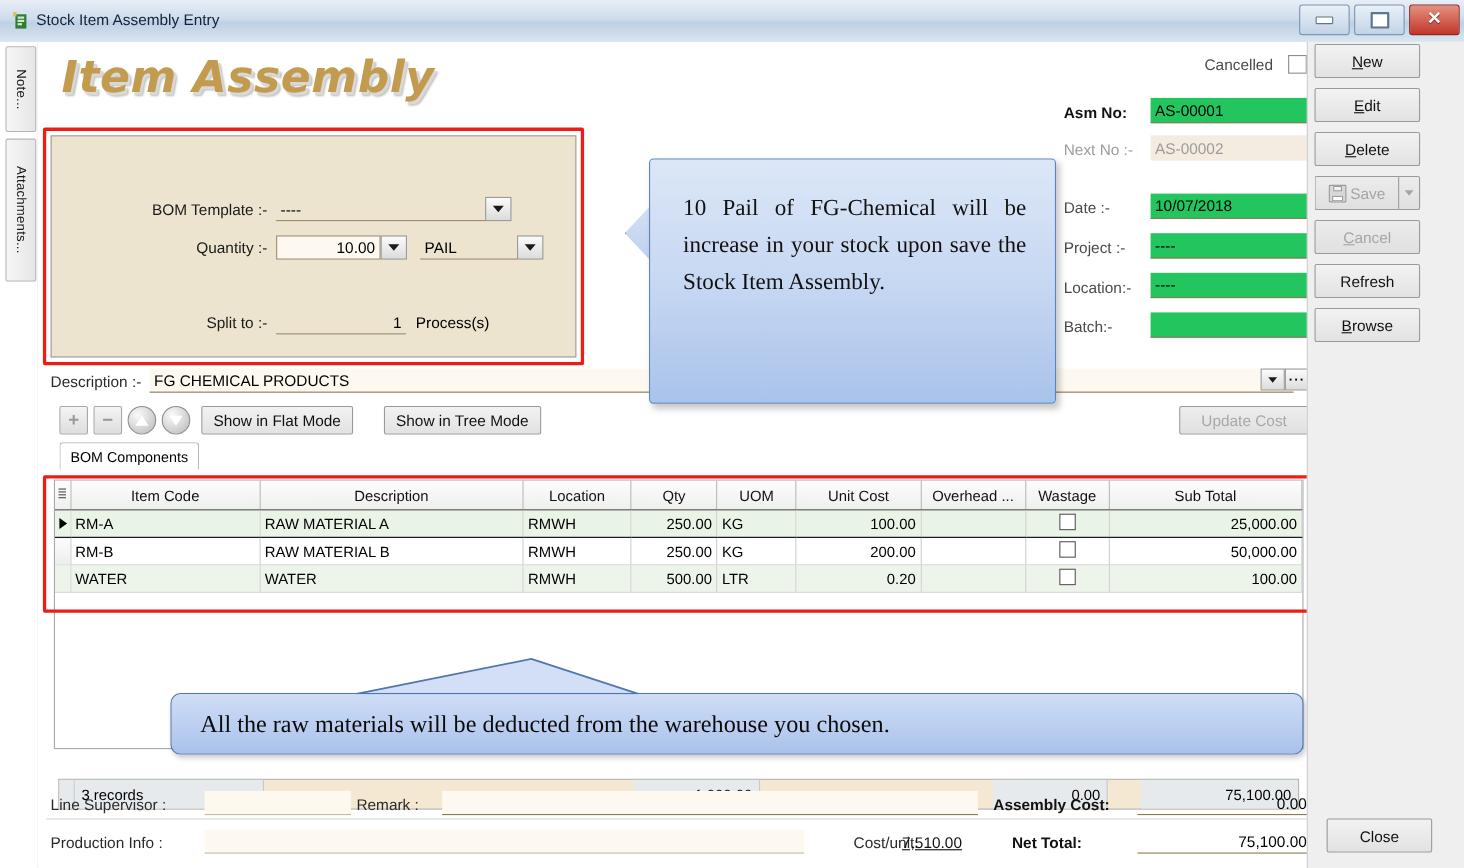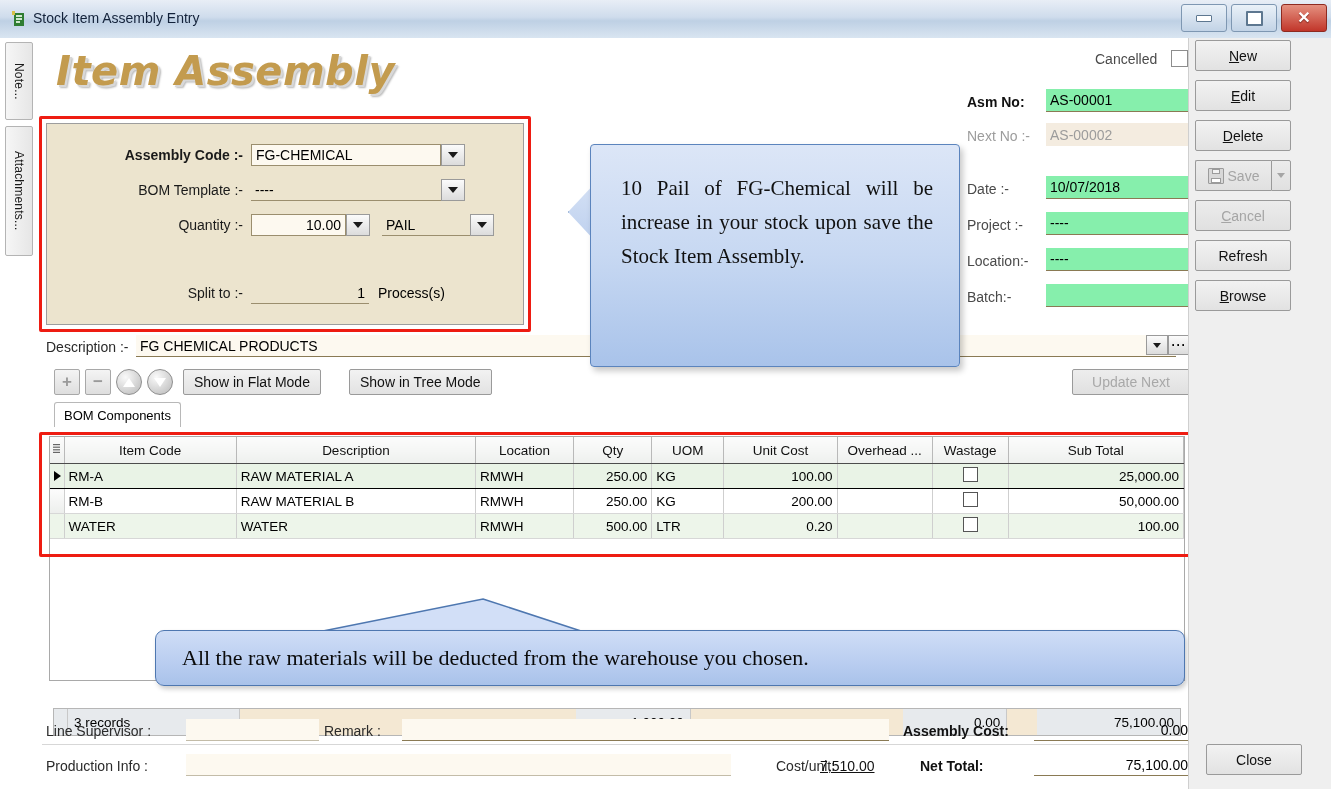--- a/index.html
+++ b/index.html
@@ -73,21 +73,21 @@
     border:1px solid #9a9a9a;display:flex;align-items:center;justify-content:center;
   }
   .caret{width:0;height:0;border-left:5px solid transparent;border-right:5px solid transparent;border-top:6px solid #1a1a1a;}
 
   
   .rf-lbl{position:absolute;font-size:14px;color:#4a4a4a;}
   .rf-lbl.bold{font-weight:bold;color:#111;}
   .rf-lbl.dim{color:#9c9c9c;}
   .rf-inp{
     position:absolute;height:23px;box-sizing:border-box;
-    background:#86efac;border:none;border-bottom:1.5px solid #8a7a54;
+    background:#22c55e;border:none;border-bottom:1.5px solid #8a7a54;
     font-size:14px;display:flex;align-items:center;padding:0 4px;
   }
   .rf-inp.none{border-bottom:none;color:#9c9c9c;}
   .rf-dd{position:absolute;width:24px;height:23px;
     background:linear-gradient(180deg,#fbfbfb,#dcdcdc);border:1px solid #9a9a9a;
     box-sizing:border-box;display:flex;align-items:center;justify-content:center;}
   .chk{width:17px;height:17px;border:1px solid #8d8d8d;background:#fff;box-sizing:border-box;}
 
   
   .btncol{position:absolute;left:1195px;top:2px;width:102px;}
@@ -256,27 +256,20 @@
     </div>
   </div>
 
   <div class="page">
 
     <div class="heading">Item Assembly</div>
 
     <div class="redbox asm-red">
       <div class="asm-panel">
 
-        <div class="fld-row" style="left:18px;top:20px;">
-          <div class="fld-lbl bold" style="width:178px;">Assembly Code :-</div>
-          <div class="inp" style="width:190px;margin-left:8px;">FG-CHEMICAL</div>
-          <div class="dd">
-              <i class="caret"></i>
-            </div>
-        </div>
 
         <div class="fld-row" style="left:18px;top:55px;">
           <div class="fld-lbl" style="width:178px;">BOM Template :-</div>
           <div class="inp flat" style="width:190px;margin-left:8px;">----</div>
           <div class="dd">
               <i class="caret"></i>
             </div>
         </div>
 
         <div class="fld-row" style="left:18px;top:90px;">
@@ -343,21 +336,21 @@
     <div class="sqbtn" style="left:20px;top:331px;">+</div>
     <div class="sqbtn" style="left:51px;top:331px;">−</div>
     <div class="circbtn" style="left:82px;top:331px;">
         <i class="arrow-up"></i>
       </div>
     <div class="circbtn" style="left:113px;top:331px;">
         <i class="arrow-dn"></i>
       </div>
     <div class="tbbtn" style="left:149px;top:331px;">Show in Flat Mode</div>
     <div class="tbbtn" style="left:315px;top:331px;">Show in Tree Mode</div>
-    <div class="tbbtn disabled" style="left:1038px;top:331px;width:118px;">Update Next</div>
+    <div class="tbbtn disabled" style="left:1038px;top:331px;width:118px;">Update Cost</div>
 
     <div class="gridtab" style="left:20px;top:364px;">BOM Components</div>
 
     <div class="gridwrap">
       <table class="grid">
         <colgroup>
           <col style="width:14px">
             <col style="width:172px">
             <col style="width:239px">
             <col style="width:98px">

